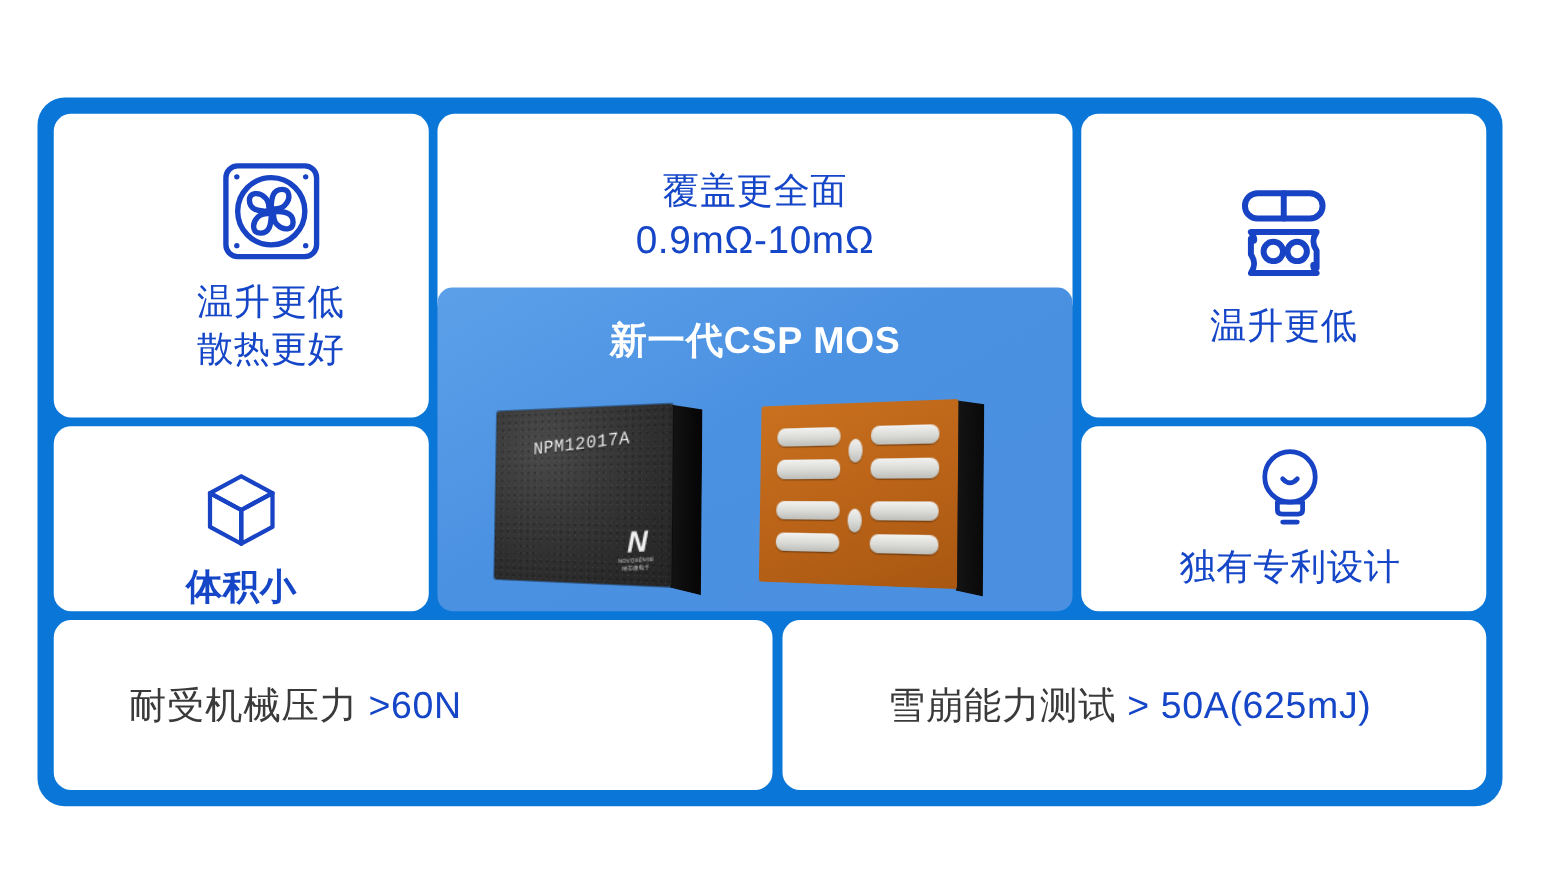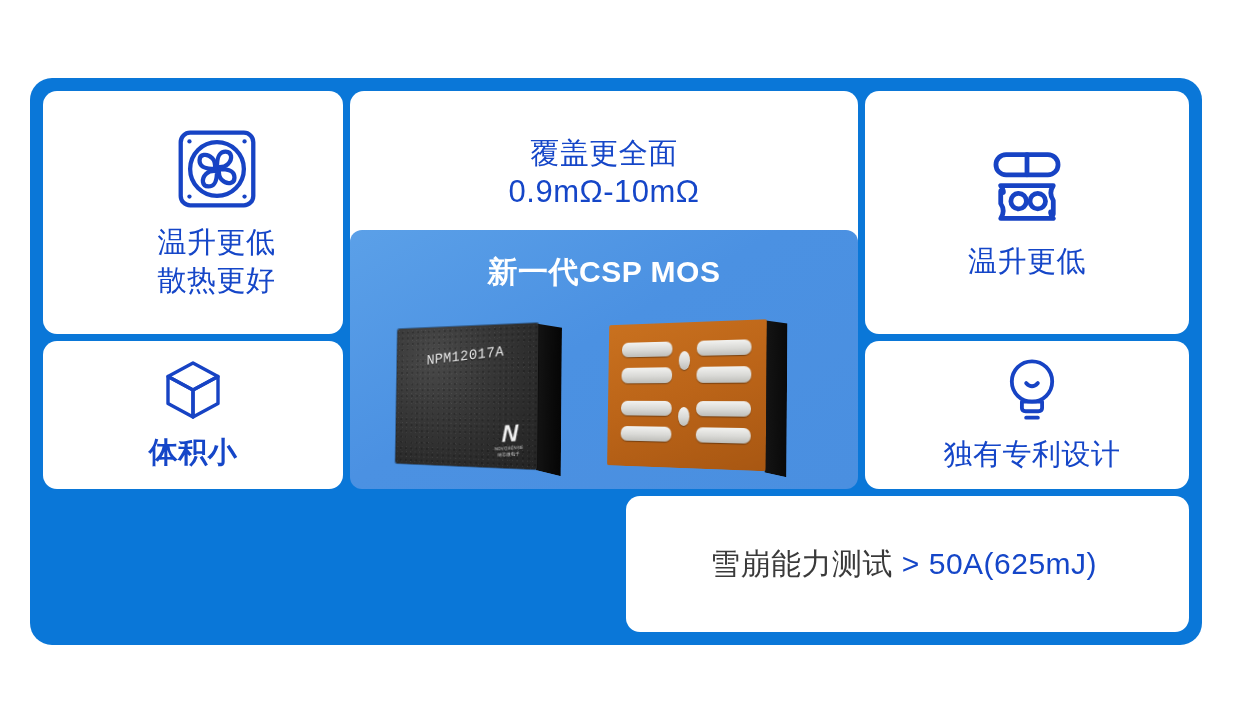--- a/index.html
+++ b/index.html
@@ -41,21 +41,21 @@
     box-sizing: border-box;
     display: flex;
     flex-direction: column;
     align-items: center;
     justify-content: center;
   }
 
   
   
   .card-thermal   { left: 13px;  top: 13px;  width: 300px; height: 243px; padding-left: 47px; }
-  .card-size      { left: 13px;  top: 263px; width: 300px; height: 148px; }
+  .card-size      { left: 13px;  top: 263px; width: 300px; height: 148px; justify-content: flex-end; }
   
   .card-coverage  { left: 320px; top: 13px;  width: 508px; height: 165px; }
   
   .panel-center {
     position: absolute;
     left: 320px; top: 152px; width: 508px; height: 259px;
     border-radius: 12px;
     background: linear-gradient(150deg, #5ba0e8 0%, #4b91e2 45%, #4a8fe0 100%);
     box-sizing: border-box;
     overflow: hidden;
@@ -346,20 +346,25 @@
         <svg width="60" height="68" viewBox="0 0 56 64" fill="none" stroke="#1743c4" stroke-width="3.6" stroke-linecap="round" stroke-linejoin="round">
           <circle cx="28" cy="24" r="19"></circle>
           <path d="M22.5 25.5 Q28 31.5 33.5 25.5"></path>
           <path d="M18.5 43 H37.5 V49 Q37.5 52 34 52 H22 Q18.5 52 18.5 49 Z"></path>
           <line x1="22.5" y1="58" x2="33.5" y2="58"></line>
         </svg>
       </span>
       <div class="feature-label">独有专利设计</div>
     </div>
 
+    <div class="card card-pressure">
+      <div class="stat-line">
+        <span class="cn">耐受机械压力 </span><span class="val">&gt;60N</span>
+      </div>
+    </div>
 
     <div class="card card-avalanche">
       <div class="stat-line">
         <span class="cn">雪崩能力测试 </span><span class="val">&gt; 50A(625mJ)</span>
       </div>
     </div>
 
   </div>
 </div>
 

